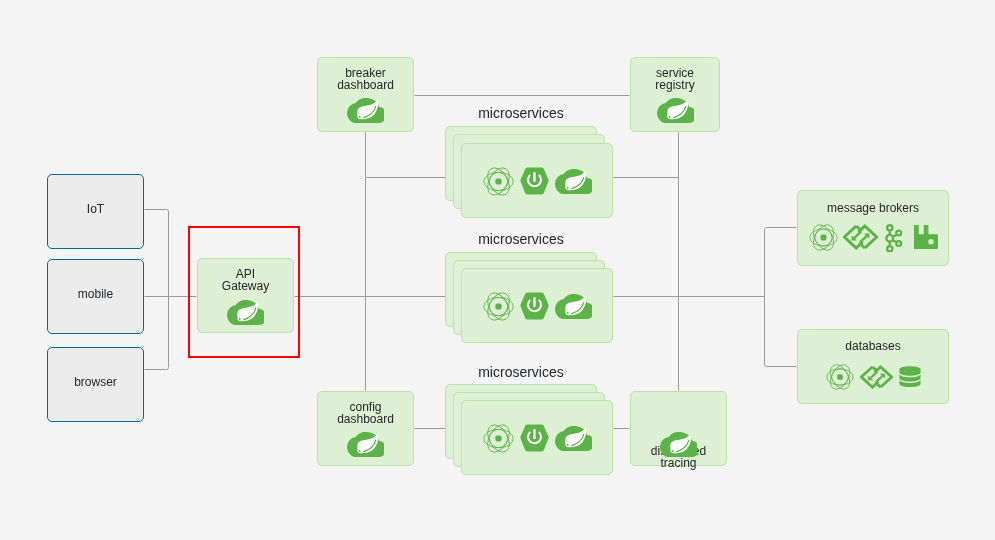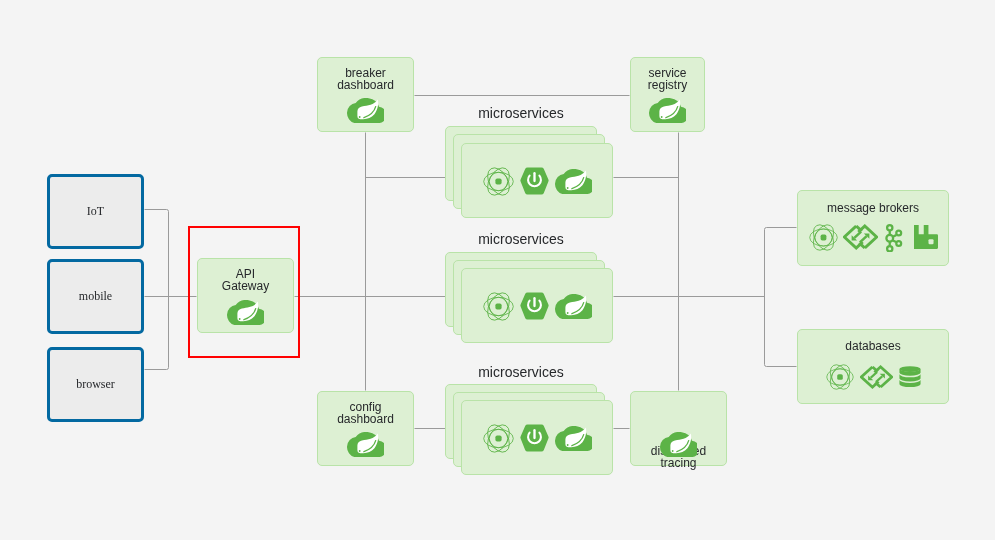--- a/index.html
+++ b/index.html
@@ -4,21 +4,21 @@
 <title>Microservices Architecture Diagram</title>
 <style>
   html,body{margin:0;padding:0;}
   body{width:995px;height:540px;background:#f4f4f4;overflow:hidden;
        font-family:"Liberation Sans",sans-serif;-webkit-font-smoothing:antialiased;}
   #stage{position:relative;width:995px;height:540px;}
 
   svg.lines{position:absolute;left:0;top:0;width:995px;height:540px;pointer-events:none;}
 
   .node{position:absolute;box-sizing:border-box;border-radius:5px;}
-  .grey{background:#ececec;border:3px solid #0369a1;font-family:Liberation Serif, serif;}
+  .grey{background:#ececec;border:1px solid #0369a1;}
   .green{background:#ddf0d3;border:1px solid #b9e3a8;}
 
   .ghost{position:absolute;box-sizing:border-box;border-radius:5px;
          background:#ddf0d3;border:1px solid #b9e3a8;}
 
   .nlabel{position:absolute;left:0;right:0;text-align:center;
           font-size:12px;line-height:12px;color:#26282b;white-space:pre-line;}
   .grouplabel{position:absolute;text-align:center;font-size:14px;
               line-height:13px;color:#26282b;}
 
@@ -86,21 +86,21 @@
           <svg width="37" height="25" viewBox="13.4 20.8 130.3 83" preserveAspectRatio="none">
             <path d="M40 104 A34 34 0 0 1 44 37 A46 39 0 0 1 126 50 A29 27 0 0 1 121 104 Z" fill="#5cb347"></path>
             <path d="M122 26 C126 44 120 62 110 75 C99 87 86 91 71 91 L60 91 C53 91 50 87 50 80 L50 66 C50 56 56 51 66 49 C87 45 108 45 122 26 Z" fill="#ffffff"></path>
             <path d="M115 48 C110 66 97 79 71 87" fill="none" stroke="#5cb347" stroke-width="4.5"></path>
             <circle cx="58" cy="84" r="3.2" fill="#5cb347"></circle>
           </svg>
         </span>
     </div>
   </div>
 
-  <div class="node green" style="left:630px;top:57px;width:75px;height:75px;">
+  <div class="node green" style="left:630px;top:57px;width:90px;height:75px;">
     <div class="nlabel" style="top:9px;">service
 registry</div>
     <div class="icons" style="top:39px;height:26px;">
       <span>
           <svg width="37" height="25" viewBox="13.4 20.8 130.3 83" preserveAspectRatio="none">
             <path d="M40 104 A34 34 0 0 1 44 37 A46 39 0 0 1 126 50 A29 27 0 0 1 121 104 Z" fill="#5cb347"></path>
             <path d="M122 26 C126 44 120 62 110 75 C99 87 86 91 71 91 L60 91 C53 91 50 87 50 80 L50 66 C50 56 56 51 66 49 C87 45 108 45 122 26 Z" fill="#ffffff"></path>
             <path d="M115 48 C110 66 97 79 71 87" fill="none" stroke="#5cb347" stroke-width="4.5"></path>
             <circle cx="58" cy="84" r="3.2" fill="#5cb347"></circle>
           </svg>

